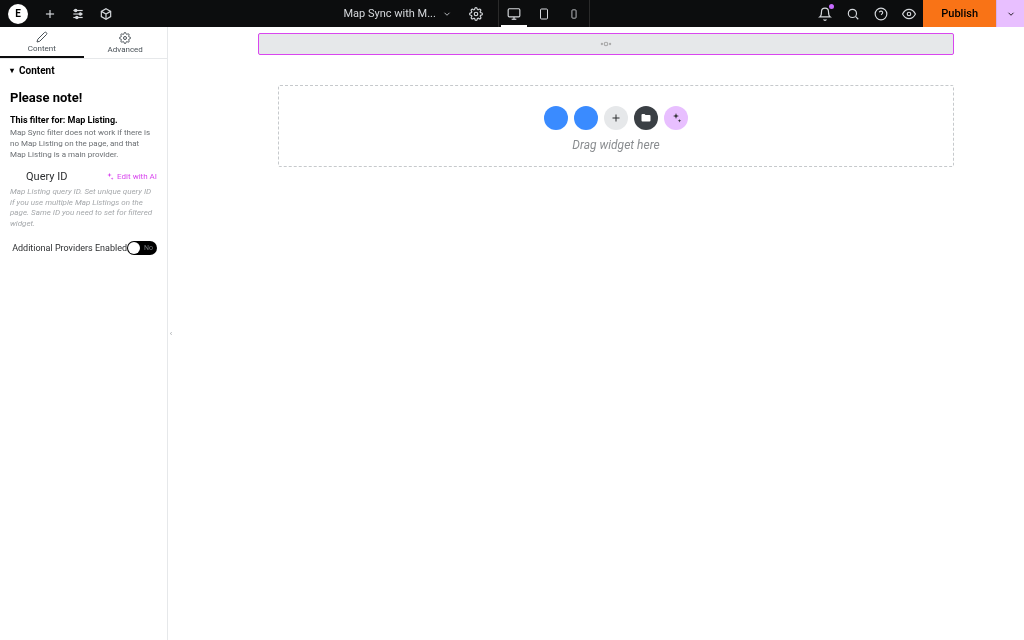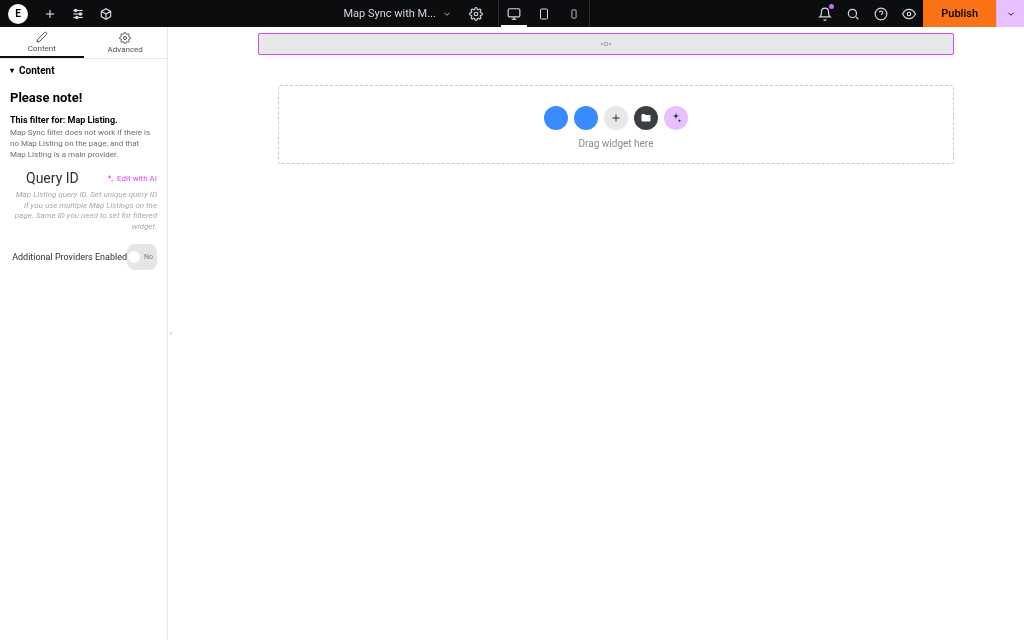--- a/index.html
+++ b/index.html
@@ -35,46 +35,46 @@
     .section-header::before { content: '▾'; font-size: 8px; }
 
     .section-body { padding: 4px 10px 10px; }
     .note-title { font-size: 13px; font-weight: 700; margin: 4px 0 3px; }
     .note-text { font-size: 8px; color: #a5a8ab; font-style: italic; line-height: 1.35; }
     .note-text .link { color: #3a8bff; cursor: pointer; }
     .note-strong { font-size: 9px; font-weight: 700; margin-top: 10px; }
     .note-desc { font-size: 8px; color: #6b6f73; line-height: 1.35; margin-top: 3px; }
 
     .field-row { display: flex; align-items: center; justify-content: space-between; margin-top: 10px; }
-    .field-label { font-size: 14px; color: #2d2f31; padding-left: 16px; }
+    .field-label { font-size: 11px; color: #2d2f31; padding-left: 16px; }
     .edit-ai { font-size: 8px; color: #d946ef; cursor: pointer; display: flex; align-items: center; gap: 3px; text-align: right; }
     .text-input { width: 100%; margin-top: 4px; border: 1px solid #d5d8dc; border-radius: 3px; padding: 4px 6px; font-size: 9px; color: #2d2f31; }
-    .help-text { font-size: 8px; color: #a5a8ab; font-style: italic; line-height: 1.3; margin-top: 4px; text-align: right; }
+    .help-text { font-size: 8px; color: #a5a8ab; font-style: italic; line-height: 1.3; margin-top: 4px; }
 
     .toggle-row { display: flex; align-items: center; justify-content: flex-end; margin-top: 12px; }
     .toggle-label { font-size: 9px; color: #2d2f31; }
-    .toggle { position: relative; width: 30px; height: 26px; background: #e5e5e5; border-radius: 8px; cursor: pointer; display: flex; align-items: center; }
+    .toggle { position: relative; width: 30px; height: 14px; background: #000000; border-radius: 8px; cursor: pointer; display: flex; align-items: center; }
     .toggle-knob { position: absolute; left: 1px; width: 12px; height: 12px; background: #fff; border-radius: 50%; }
     .toggle-text { position: absolute; right: 4px; font-size: 7px; color: #7a7d80; }
 
     .collapse-handle { position: absolute; right: -8px; top: 50%; transform: translateY(-50%); width: 8px; height: 30px; display: flex; align-items: center; justify-content: center; cursor: pointer; color: #9ca0a4; font-size: 8px; }
 
     .canvas { flex: 1; background: #fff; padding: 6px 10px 0; overflow: auto; }
     .selected-bar { height: 22px; background: #e6e8ea; border: 1px solid #d946ef; border-radius: 2px; margin: 0 60px 20px 80px; display: flex; align-items: center; justify-content: center; color: #aaa; }
     .selected-bar svg { width: 14px; height: 14px; }
 
     .dropzone { margin: 30px 60px 0 100px; border: 1px dashed #c6c9cc; border-radius: 2px; padding: 20px 0 14px; display: flex; flex-direction: column; align-items: center; gap: 8px; }
     .dz-buttons { display: flex; gap: 6px; }
     .dz-btn { width: 24px; height: 24px; border-radius: 50%; display: flex; align-items: center; justify-content: center; cursor: pointer; border: none; }
     .dz-btn svg { width: 12px; height: 12px; }
     .dz-blue { background: #3a8bff; color: #fff; }
     .dz-gray { background: #e6e8ea; color: #2d2f31; }
     .dz-dark { background: #3a3f44; color: #fff; }
     .dz-purple { background: #e8bfff; color: #2d2f31; }
-    .dz-text { font-size: 10px; color: #8a8d90; }
+    .dz-text { font-size: 12px; color: #8a8d90; font-style: italic; }
   </style>
 </head>
 <body>
 
 <div class="topbar">
   <div class="topbar-left">
     <div class="logo-circle">E</div>
     <div class="tb-icon">
       <svg viewBox="0 0 24 24" fill="none" stroke="currentColor" stroke-width="2">
           <line x1="12" y1="5" x2="12" y2="19"></line>

